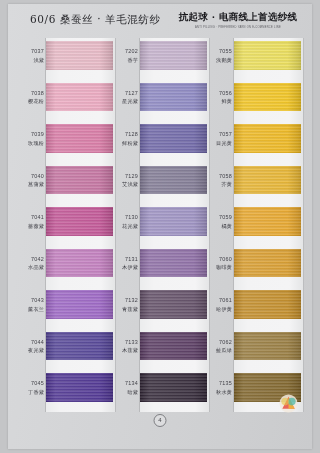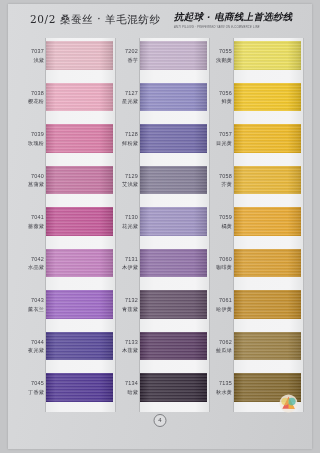--- a/index.html
+++ b/index.html
@@ -14,21 +14,21 @@
     background:linear-gradient(100deg,#d9dadc 0%,#d4d5d7 35%,#cfd0d2 70%,#cacbcd 100%);
     box-shadow:0 0 2px rgba(0,0,0,.18);
   }
   
   #header{position:absolute;left:0;top:0;width:304px;height:34px;}
   #title-left{
     position:absolute;left:22px;top:9px;
     font-family:"DejaVu Serif","Liberation Serif",serif;
     font-size:10.5px;letter-spacing:.6px;color:#2a2a2e;white-space:nowrap;
   }
-  #brand-block{position:absolute;right:10px;top:7px;text-align:left;width:128px;font-style:italic;}
+  #brand-block{position:absolute;right:10px;top:7px;text-align:center;width:128px;}
   #brand-cn{
     font-family:"DejaVu Serif","Liberation Serif",serif;
     font-weight:bold;font-size:9.5px;letter-spacing:.3px;color:#16161a;
     white-space:nowrap;line-height:12px;
   }
   #brand-en{
     font-size:2.6px;letter-spacing:.28px;color:#3c3c42;
     white-space:nowrap;line-height:5px;margin-top:1px;
     transform:scaleY(1.25);transform-origin:center top;opacity:.82;
   }
@@ -80,21 +80,21 @@
     background:rgba(255,255,255,.25);
   }
   #logo{position:absolute;right:14px;bottom:36px;width:19px;height:19px;}
 </style>
 </head>
 <body>
 
 <div id="card">
 
   <div id="header">
-    <div id="title-left">20/2  桑蚕丝 · 羊毛混纺纱</div>
+    <div id="title-left">60/6  桑蚕丝 · 羊毛混纺纱</div>
     <div id="brand-block">
       <div id="brand-cn">抗起球 · 电商线上首选纱线</div>
       <div id="brand-en">ANTI PILLING · PREFERRED YARN ON E-COMMERCE LINE</div>
     </div>
   </div>
 
   <div id="grid">
       <div class="col c0">
         <div class="col-panel"></div>
         <div class="row" style="top: 0px;">

